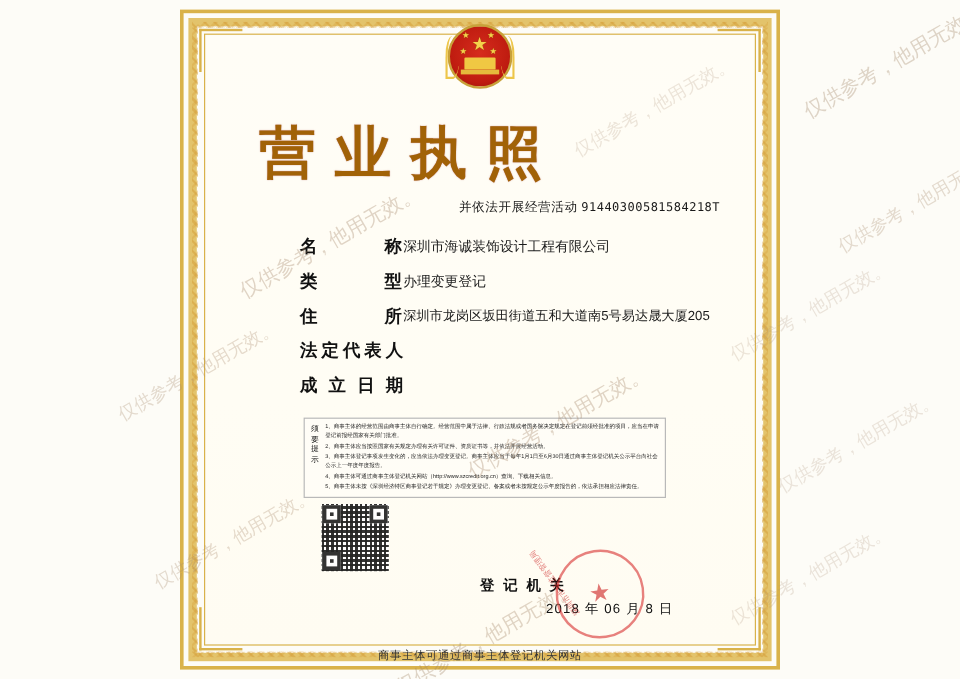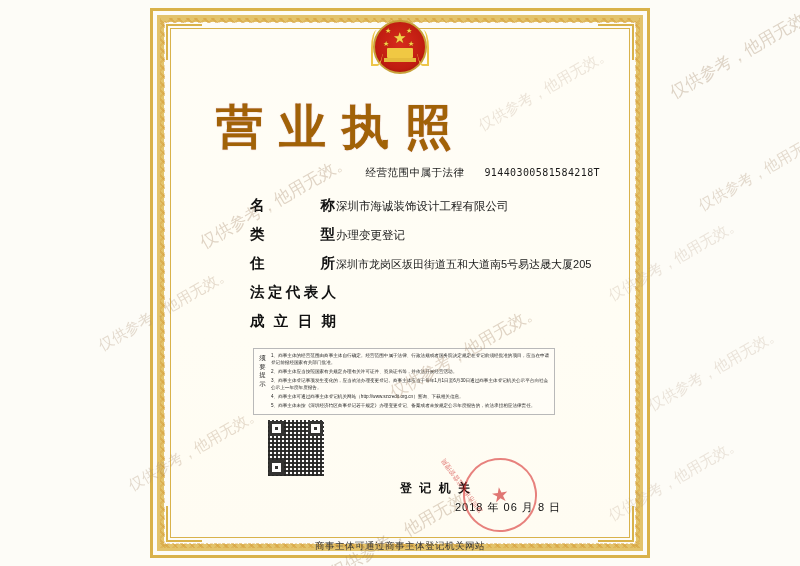--- a/index.html
+++ b/index.html
@@ -162,21 +162,21 @@
     width: 350px;
     font-size: 10.5px;
     color: #1a1a1a;
     text-align: right;
   }
   .credit-row .lbl { letter-spacing: .5px; }
   .credit-row .val {
     font-family: "DejaVu Sans Mono", monospace;
     font-size: 10px;
     letter-spacing: .4px;
-    margin-left: 20px;
+    margin-left: 3px;
   }
 
   
   .fields {
     position: absolute;
     left: 250px; top: 196px;
     width: 360px;
   }
   .field-row {
     display: flex;
@@ -358,21 +358,21 @@
       <div class="star s5">★</div>
       <div class="gate"></div>
       <div class="wheat-l"></div>
       <div class="wheat-r"></div>
     </div>
   </div>
 
   <div class="title">营业执照</div>
 
   <div class="credit-row">
-    <span class="lbl">经营范围中属于法律</span><span class="val">91440300581584218T</span>
+    <span class="lbl">并依法开展经营活动</span><span class="val">91440300581584218T</span>
   </div>
 
   <div class="fields">
 
     <div class="field-row">
       <div class="field-label">
         <span>名</span>
         <span>称</span>
       </div>
       <div class="field-value">深圳市海诚装饰设计工程有限公司</div>

